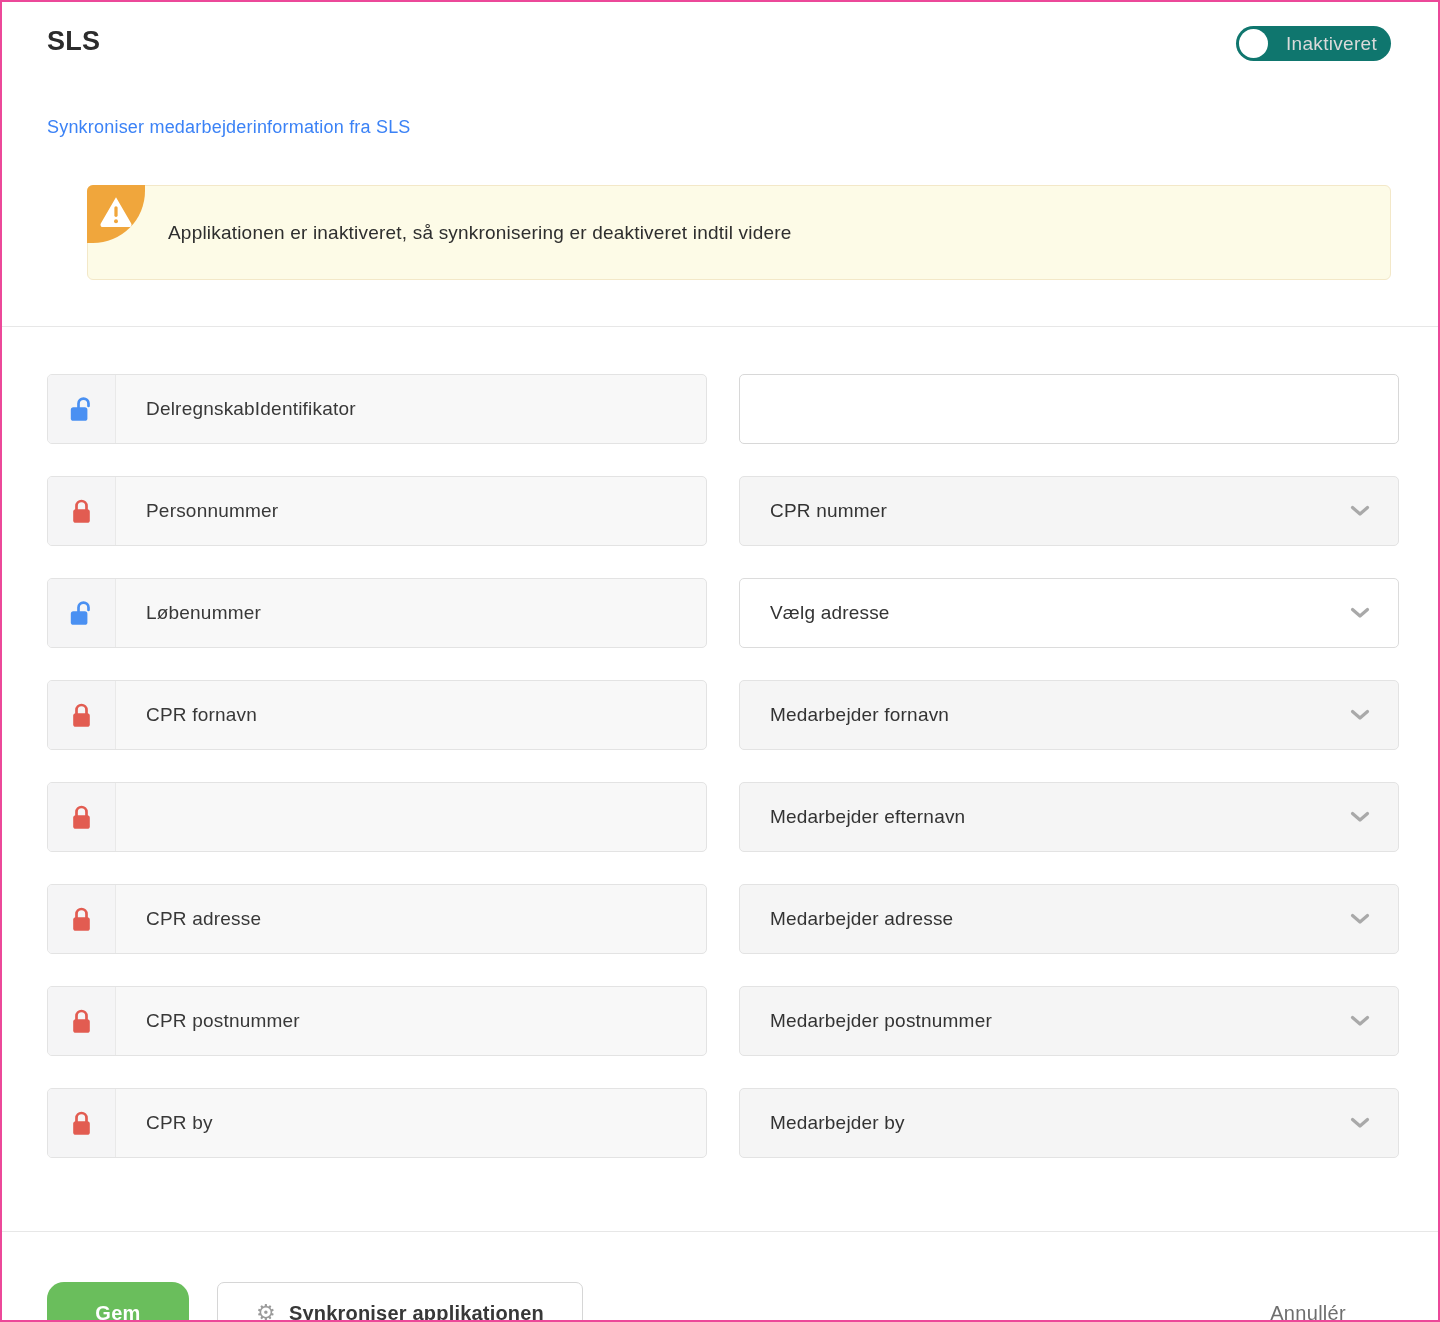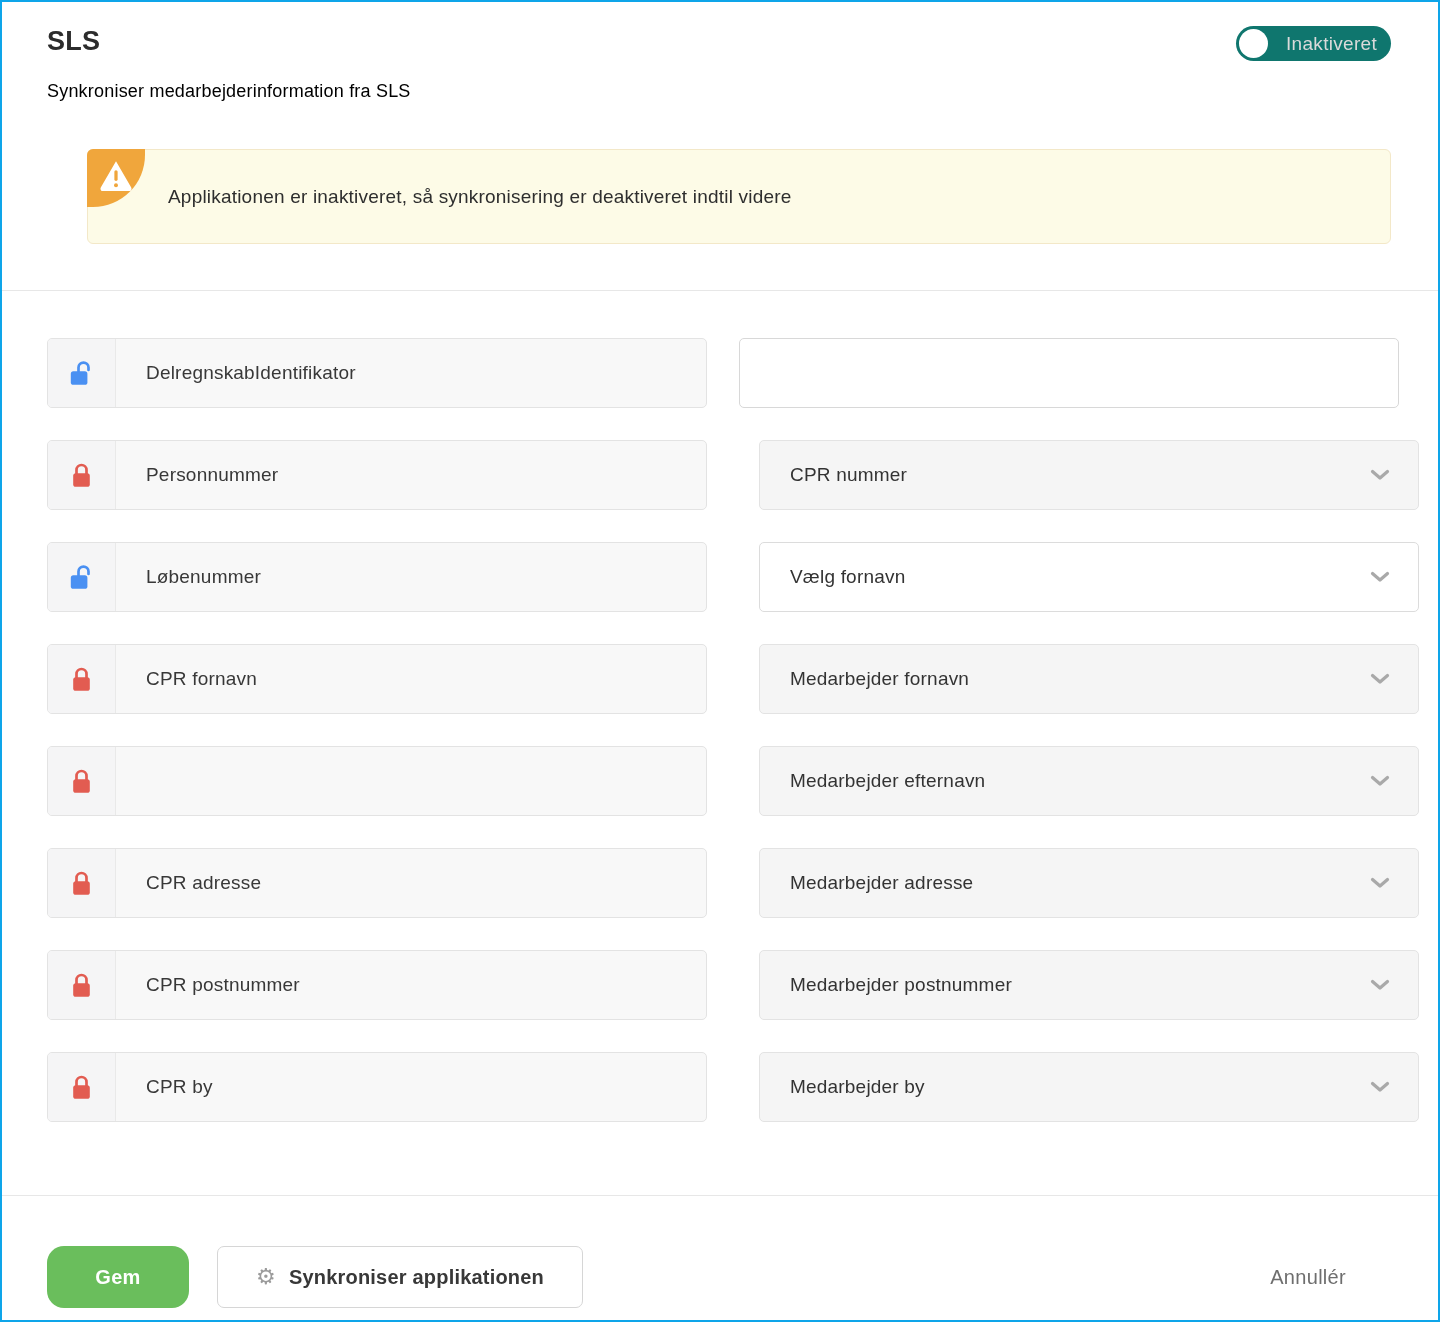--- a/index.html
+++ b/index.html
@@ -5,21 +5,21 @@
   * { box-sizing: border-box; margin: 0; padding: 0; }
   html, body { background: #ffffff; }
   body {
     font-family: "Liberation Sans", sans-serif;
     color: #383838;
     -webkit-font-smoothing: antialiased;
   }
   .frame {
     width: 1440px;
     height: 1322px;
-    border: 2px solid #0ea5e9;
+    border: 2px solid #ec4899;
     background: #ffffff;
     padding: 0 47px 0 45px;
     overflow: hidden;
     position: relative;
   }
 
   
   .header-row {
     margin-top: 24px;
     display: flex;
@@ -53,23 +53,23 @@
   .toggle-label {
     margin-left: 46px;
     flex: 1;
     text-align: center;
     font-size: 19px;
     color: #dadada;
     letter-spacing: 0.3px;
     padding-right: 10px;
   }
   .subtitle {
-    margin-top: 20px;
+    margin-top: 56px;
     font-size: 18px;
-    color: #000000;
+    color: #3b82f6;
     letter-spacing: 0.2px;
   }
 
   
   .banner {
     margin-top: 47px;
     height: 95px;
     background: #fdfbe7;
     border: 1px solid #f3e8c8;
     border-radius: 6px;
@@ -155,21 +155,20 @@
     display: none;
   }
   .dropdown {
     width: 100%; height: 100%;
     border-radius: 5px;
     display: none;
     align-items: center;
     justify-content: space-between;
     padding: 0 28px 0 30px;
     cursor: pointer;
-    margin-left: 20px;
   }
   .dropdown.selected { background: #f5f5f5; border: 1px solid #e3e3e3; }
   .dropdown.placeholder { background: #ffffff; border: 1px solid #dcdcdc; }
   .target-cell.is-input .target-input { display: block; }
   .target-cell.is-select .dropdown { display: flex; }
   .dropdown-value { font-size: 19px; color: #333333; letter-spacing: 0.2px; }
 
   
   .footer {
     padding-top: 50px;
@@ -286,21 +285,21 @@
       <svg class="lock-open-icon" width="26" height="27" viewBox="0 0 26 27">
         <path d="M9.5 11.5 V7.6 a5 5 0 0 1 10 0 V10" fill="none" stroke="#4a90f2" stroke-width="2.7" stroke-linecap="round"></path>
         <rect x="1.8" y="11.2" width="16.6" height="13.6" rx="2.6" fill="#4a90f2"></rect>
       </svg>
     </div>
     <div class="field-label">Løbenummer</div>
   </div>
   <div class="target-cell is-select">
 
     <div class="dropdown placeholder">
-      <span class="dropdown-value">Vælg fornavn</span>
+      <span class="dropdown-value">Vælg adresse</span>
       <svg width="20" height="12" viewBox="0 0 20 12">
         <polyline points="2.5,2.5 10,9 17.5,2.5" fill="none" stroke="#a9a9a9" stroke-width="3.2" stroke-linecap="round" stroke-linejoin="round"></polyline>
       </svg>
     </div>
   </div>
 
   <div class="field-chip lock-locked">
     <div class="lock-cell">
       <svg class="lock-closed-icon" width="23" height="27" viewBox="0 0 23 27">
         <path d="M6.5 12 V8 a5 5 0 0 1 10 0 V12" fill="none" stroke="#e25c51" stroke-width="2.7"></path>

